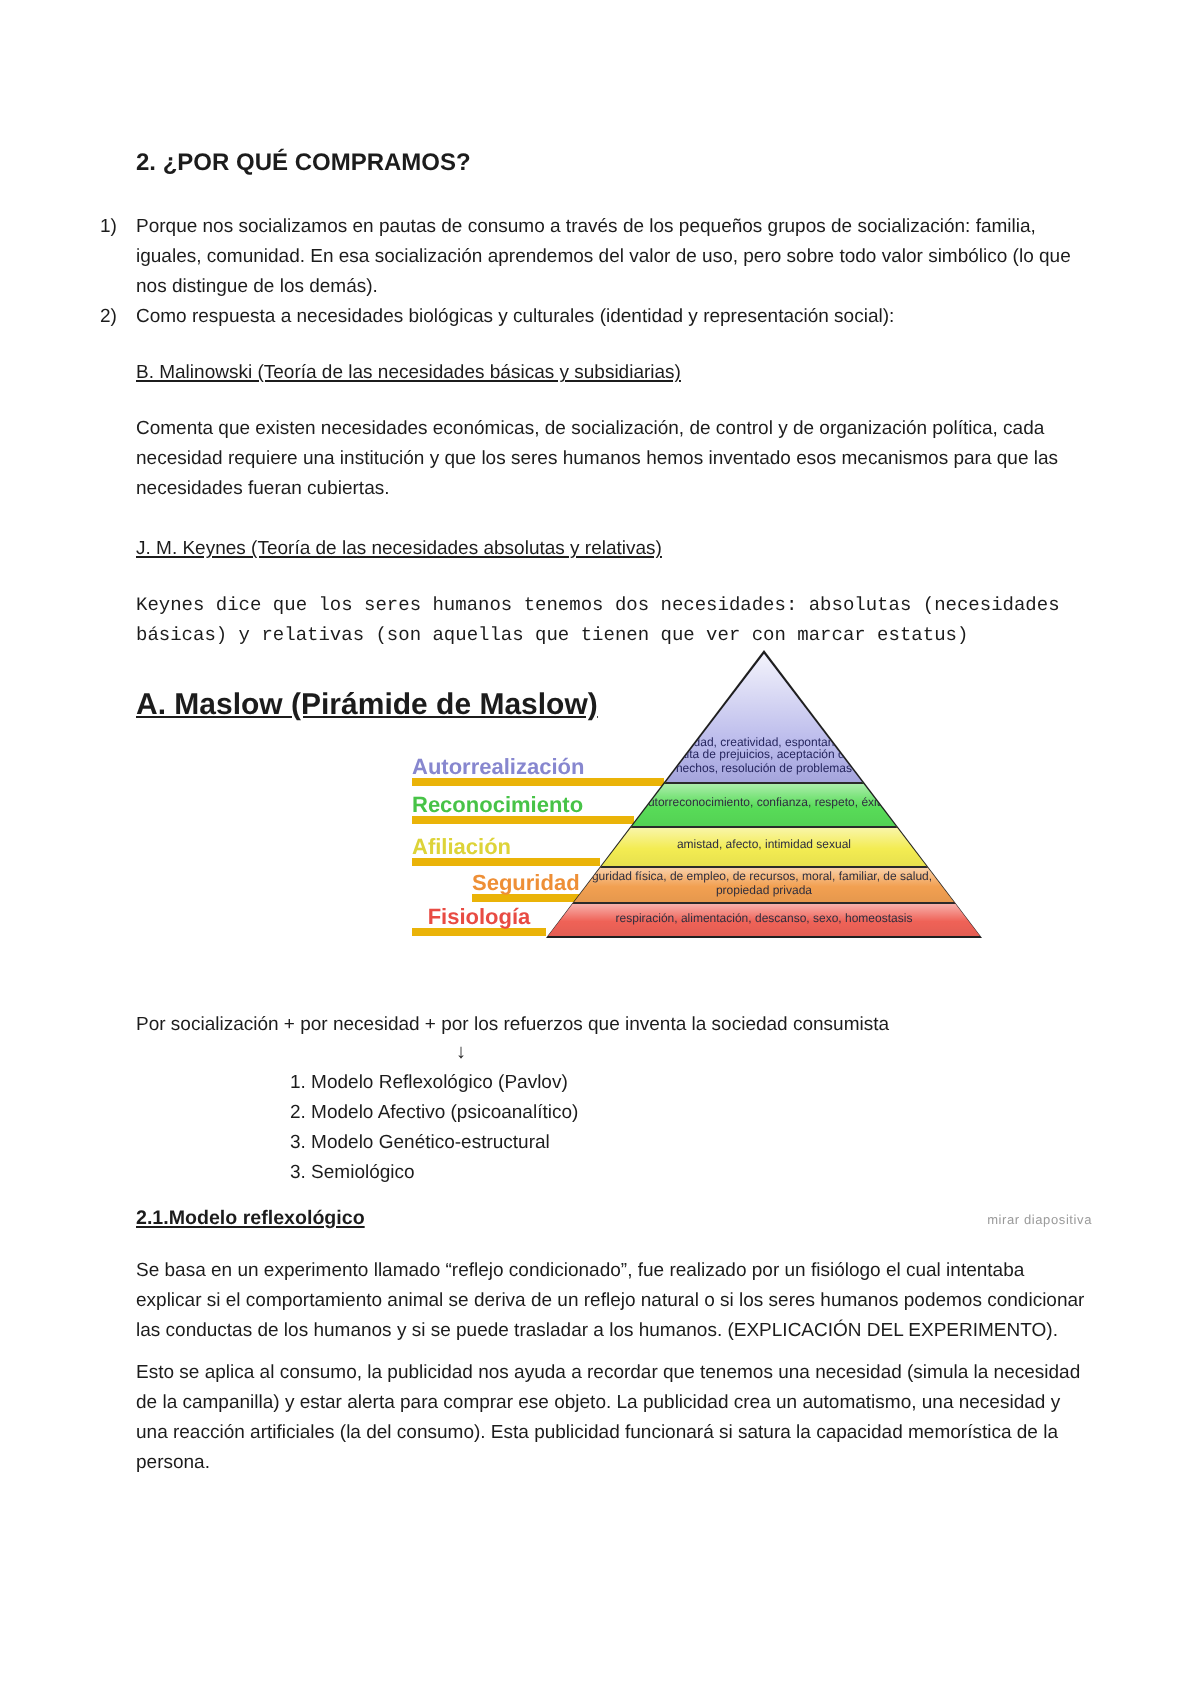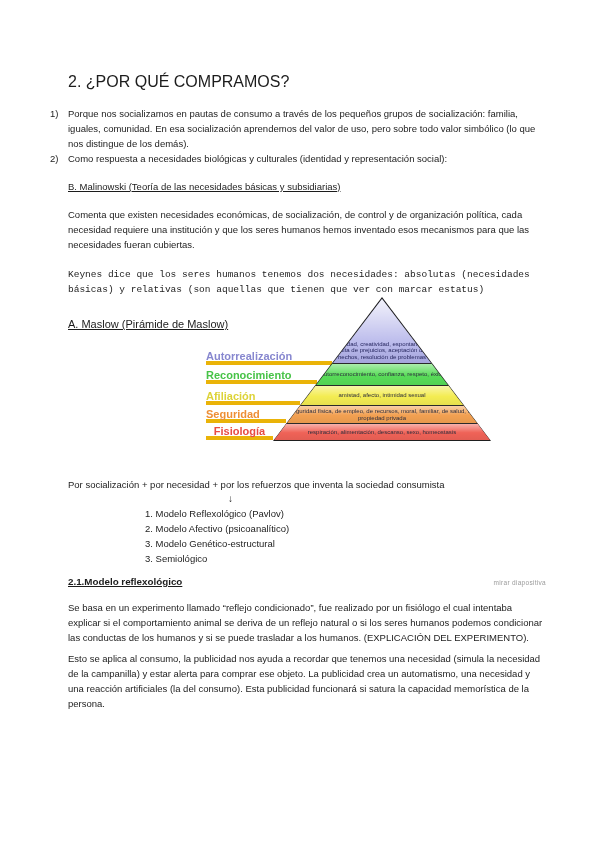--- a/index.html
+++ b/index.html
@@ -11,32 +11,32 @@
     background:#ffffff;
     font-family:"Liberation Sans", sans-serif;
     color:#1c1c1c;
     overflow:hidden;
   }
   .content {
     padding:74px 54px 0 68px;
     font-size:9.5px;
     line-height:15px;
   }
-  .doc-title { font-size:16px; font-weight:normal; margin-bottom:17px; }
+  .doc-title { font-size:12px; font-weight:bold; margin-bottom:17px; }
   .num-item { display:flex; margin-left:-18px; }
   .num-item .marker { width:18px; flex:0 0 18px; }
   .num-item .txt { flex:1; }
   .num-list { margin-bottom:13px; }
   .u-heading { font-weight:normal; font-size:9.5px; text-decoration:underline; margin-bottom:13px; }
   .para { margin-bottom:15px; }
   .para.tight { margin-bottom:0;font-family:Liberation Mono, monospace; }
 
   
   .maslow-zone { position:relative; height:180px; }
-  .maslow-heading { position:absolute; left:0; top:20px; font-weight:normal; font-size:11px; text-decoration:underline; }
+  .maslow-heading { position:absolute; left:0; top:20px; font-weight:bold; font-size:15px; text-decoration:underline; }
   .pyramid-figure { position:absolute; left:138px; top:0; width:290px; height:146px; }
   .triangle-wrap {
     position:absolute; left:67px; top:0; width:218px; height:144px;
     clip-path:polygon(50% 0, 0 100%, 100% 100%);
     background:#1f1f1f;
   }
   .triangle-inner {
     position:absolute; left:1px; right:1px; top:2px; bottom:1px;
     clip-path:polygon(50% 0, 0 100%, 100% 100%);
     display:flex; flex-direction:column;
@@ -59,21 +59,21 @@
   .lvl-4 .lvl-text { width:212px; }
   .pyr-label {
     position:absolute; left:0; height:16px;
     font-weight:bold; font-size:11px; line-height:15px;
     border-bottom:4px solid #eab308;
     white-space:nowrap;
   }
   .pl-0 { top:52px;  width:126px; }
   .pl-1 { top:71px;  width:111px; }
   .pl-2 { top:92px;  width:94px;  }
-  .pl-3 { top:110px; width:80px;  }
+  .pl-3 { top:110px; width:80px;margin-left:30px;  }
   .pl-4 { top:127px; width:67px;  }
 
   .soc-line { margin-bottom:0; }
   .arrow-line { margin-left:160px; height:14px; line-height:13px; font-size:10px; }
   .models { margin-left:77px; margin-bottom:8px; }
   .sec21-row { display:flex; align-items:baseline; justify-content:space-between; margin-bottom:10px; }
   .sec21-heading { font-weight:bold; font-size:9.8px; text-decoration:underline; }
   .margin-note { font-size:6.5px; color:#9a9a9a; letter-spacing:.3px; }
   .final-para { margin-bottom:6px; }
 </style>
@@ -92,20 +92,21 @@
       </div>
       <div class="num-item">
         <span class="marker">2)</span>
         <span class="txt">Como respuesta a necesidades biológicas y culturales (identidad y representación  social):</span>
       </div>
     </div>
 
     <div class="u-heading">B. Malinowski (Teoría de las necesidades básicas y subsidiarias)</div>
     <div class="para">Comenta que existen necesidades económicas, de socialización, de control y de  organización política, cada necesidad requiere una institución y que los seres  humanos hemos inventado esos mecanismos para que las necesidades fueran  cubiertas.</div>
 
+    <div class="u-heading">J. M. Keynes (Teoría de las necesidades absolutas y relativas)</div>
     <div class="para tight">Keynes dice que los seres humanos tenemos dos necesidades: absolutas (necesidades  básicas) y relativas (son aquellas que tienen que ver con marcar estatus)</div>
 
     <div class="maslow-zone">
       <div class="maslow-heading">A. Maslow (Pirámide de Maslow)</div>
 
       <div class="pyramid-figure">
         <div class="pyr-label pl-0" style="color: rgb(135, 135, 207);">Autorrealización</div>
         <div class="pyr-label pl-1" style="color: rgb(71, 195, 71);">Reconocimiento</div>
         <div class="pyr-label pl-2" style="color: rgb(221, 211, 56);">Afiliación</div>
         <div class="pyr-label pl-3" style="color: rgb(238, 143, 54);">Seguridad</div>

